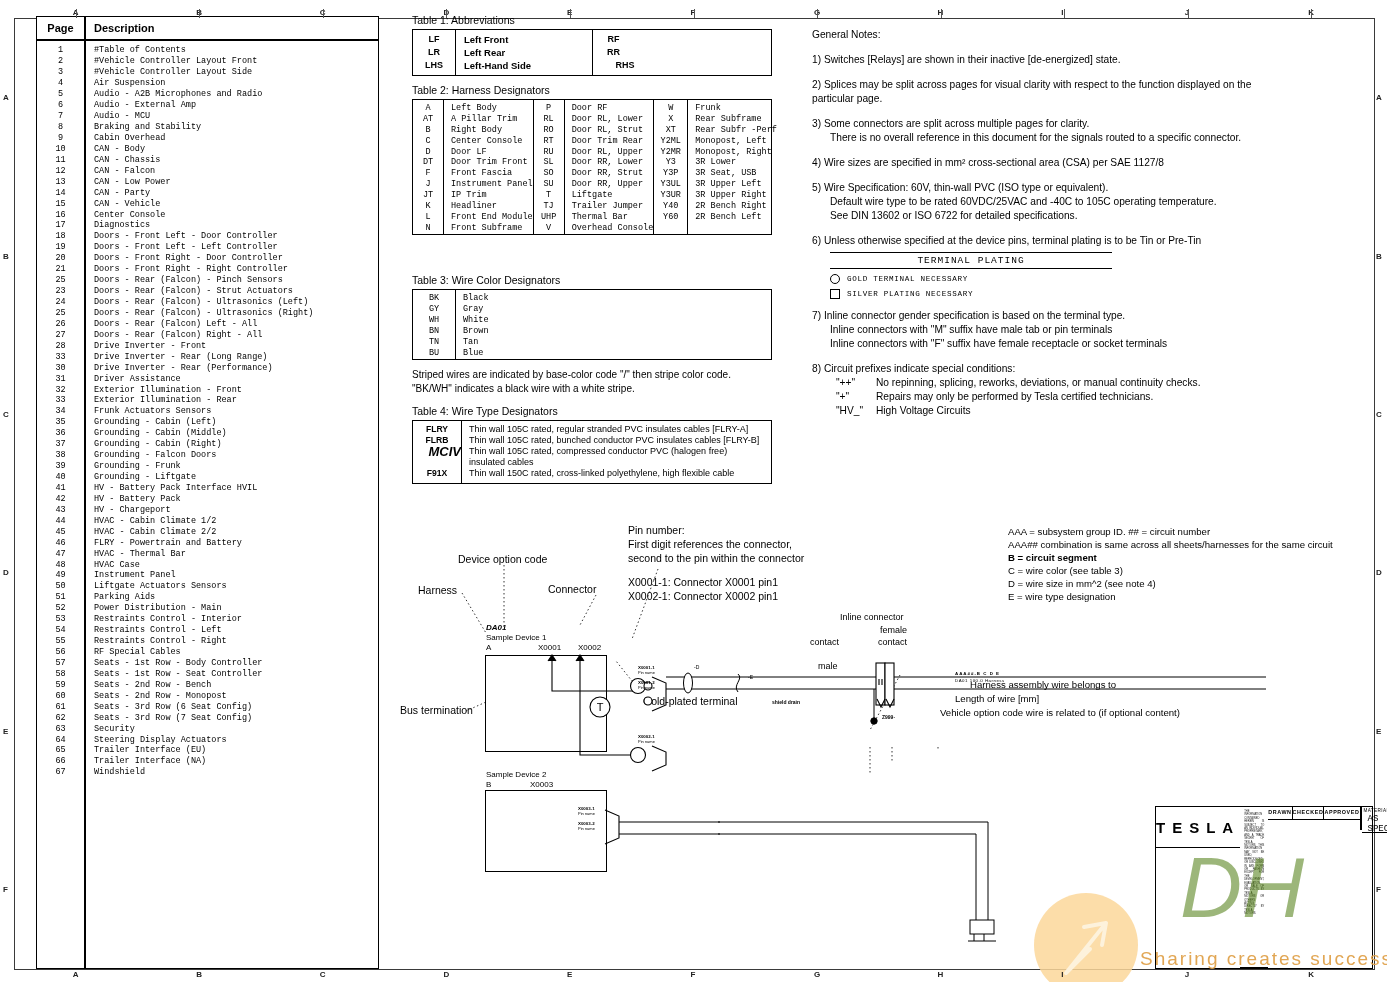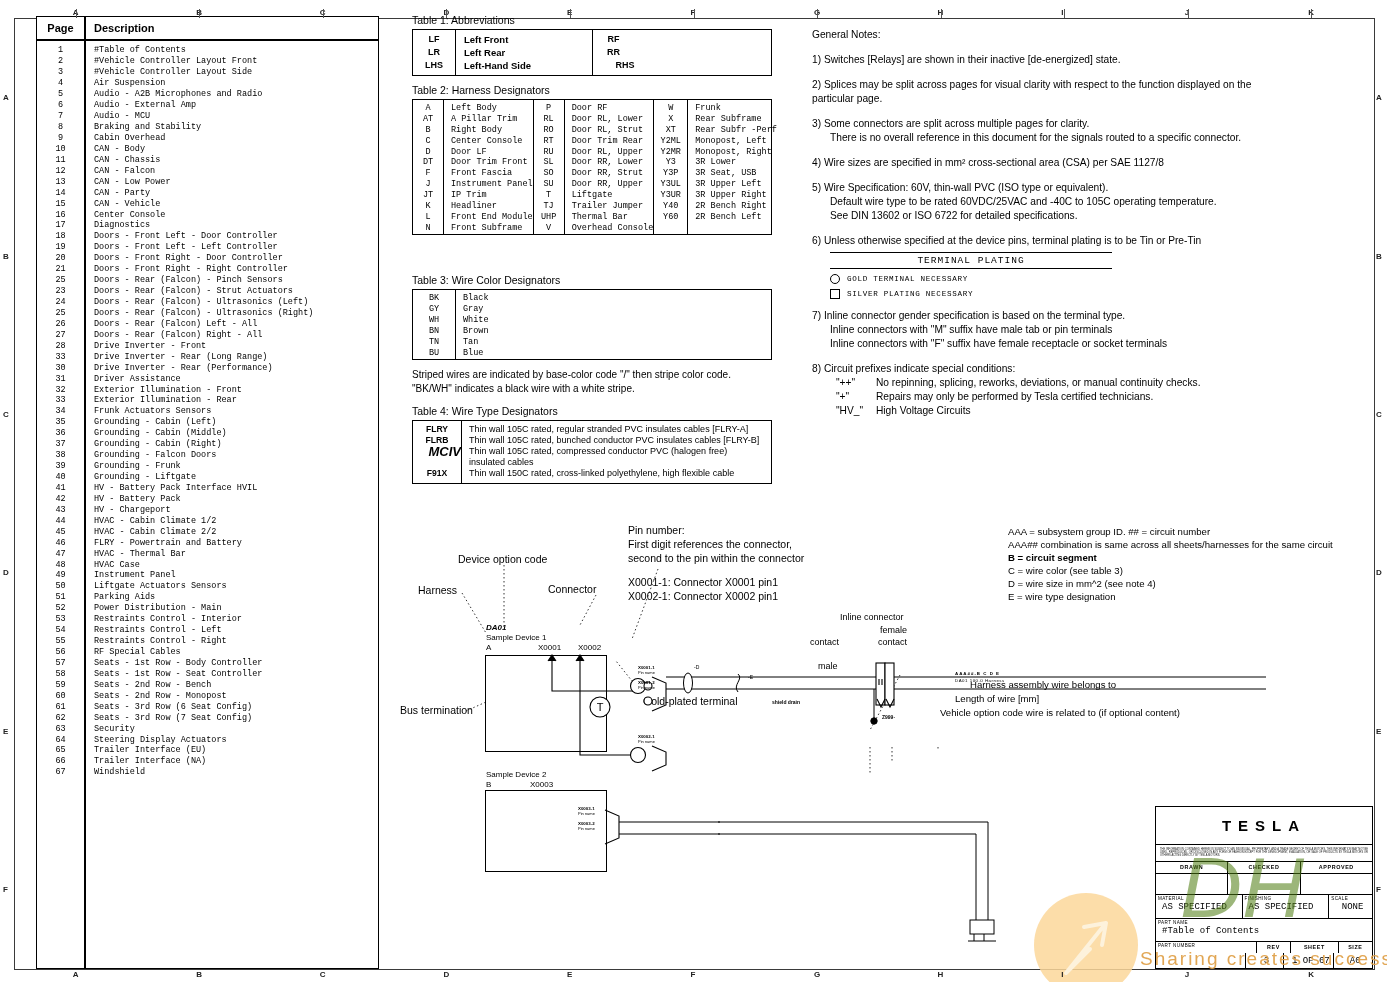--- a/index.html
+++ b/index.html
@@ -57,21 +57,21 @@
   #diagram{position:absolute;left:400px;top:515px;width:900px;height:420px;}
   .call{position:absolute;font-size:10.5px;line-height:14px;white-space:nowrap;}
   .dev{position:absolute;border:1.4px solid #000;background:#fff;}
   .devlbl{position:absolute;font-size:7.5px;line-height:9px;white-space:nowrap;}
   .pinlbl{position:absolute;font-size:4.4px;line-height:5px;font-weight:bold;white-space:nowrap;}
   .tiny{position:absolute;font-size:4px;line-height:5px;white-space:nowrap;}
 
   
   #title{position:absolute;left:1155px;top:806px;width:218px;height:163px;
          border:1px solid #000;background:#fff;box-sizing:border-box;
-         display:flex;flex-direction:column;}
+         display:flex;flex-direction:row;}
   #logo{height:40px;display:flex;align-items:center;justify-content:center;
         border-bottom:1px solid #000;}
   #logo span{font-size:15px;letter-spacing:7px;font-weight:bold;}
   #legal{font-size:2.6px;line-height:3.4px;padding:3px 4px;border-bottom:1px solid #000;
          color:#111;text-align:justify;}
   .trow{display:flex;border-bottom:1px solid #000;}
   .tcell{flex:1;border-right:1px solid #000;box-sizing:border-box;position:relative;}
   .tcell:last-child{border-right:none;}
   .tlab{font-size:4.6px;padding:1px 2px;letter-spacing:.4px;}
   .tval{font-size:9px;padding:0 2px 2px 6px;}

